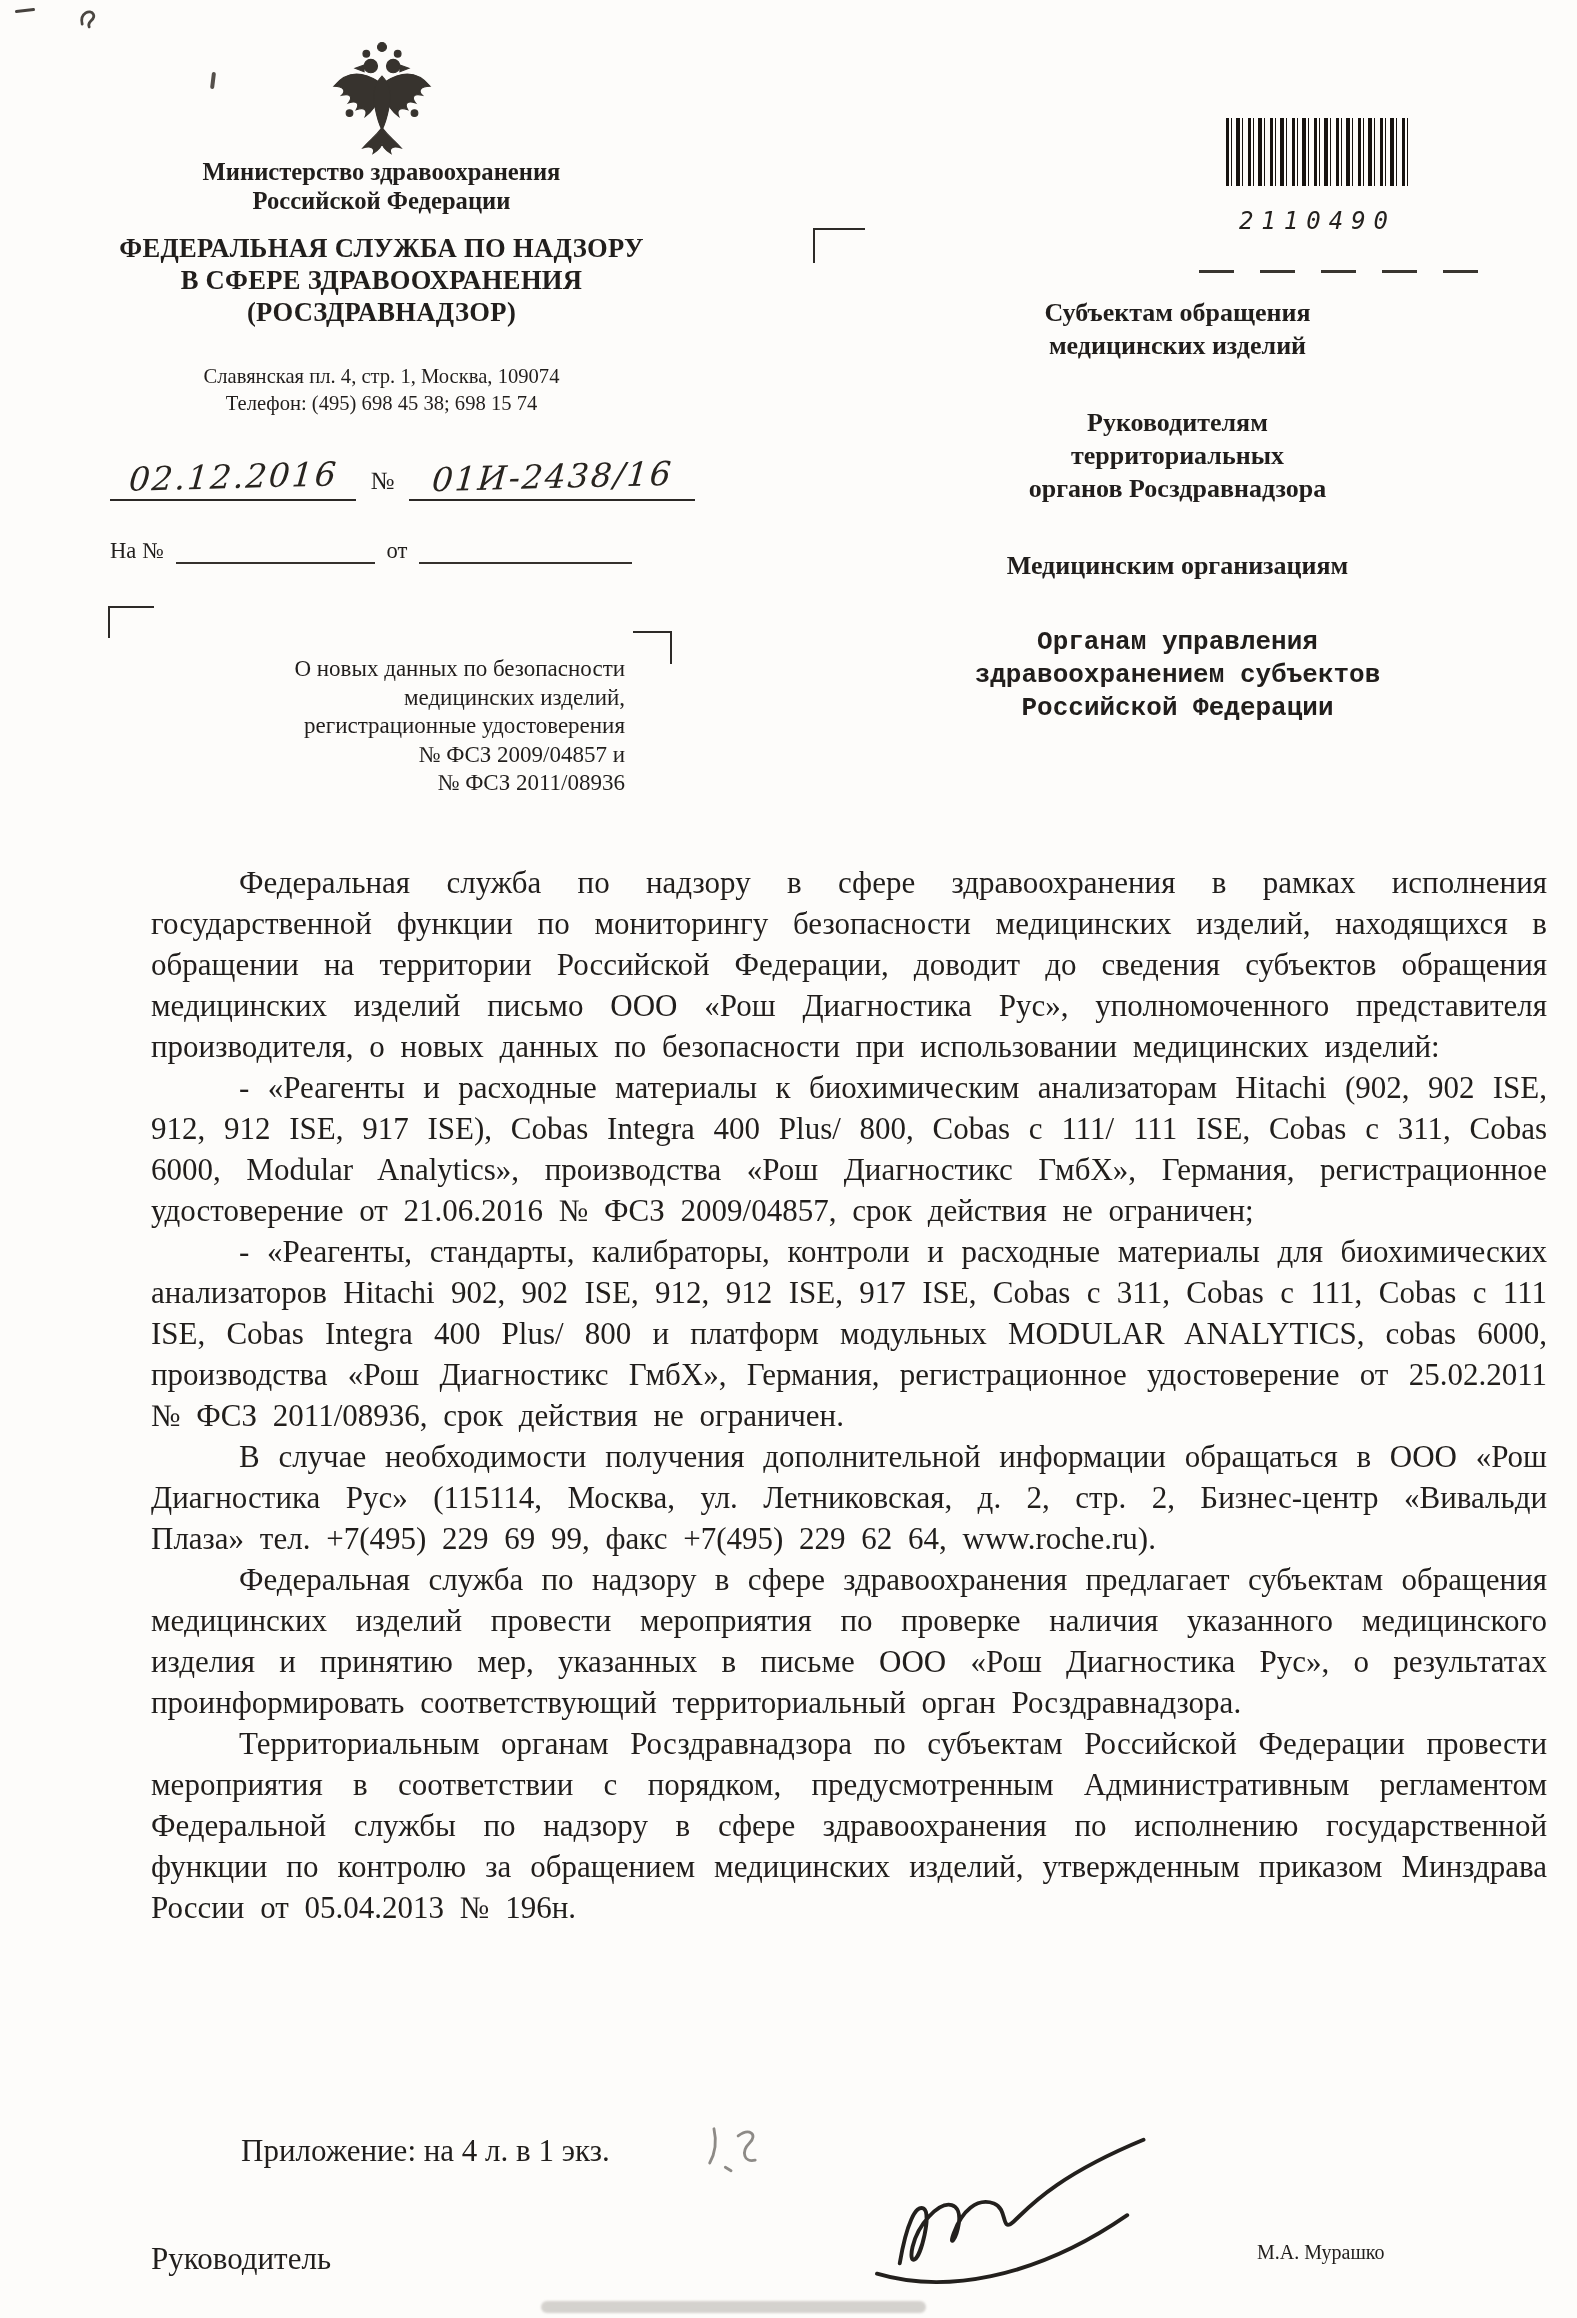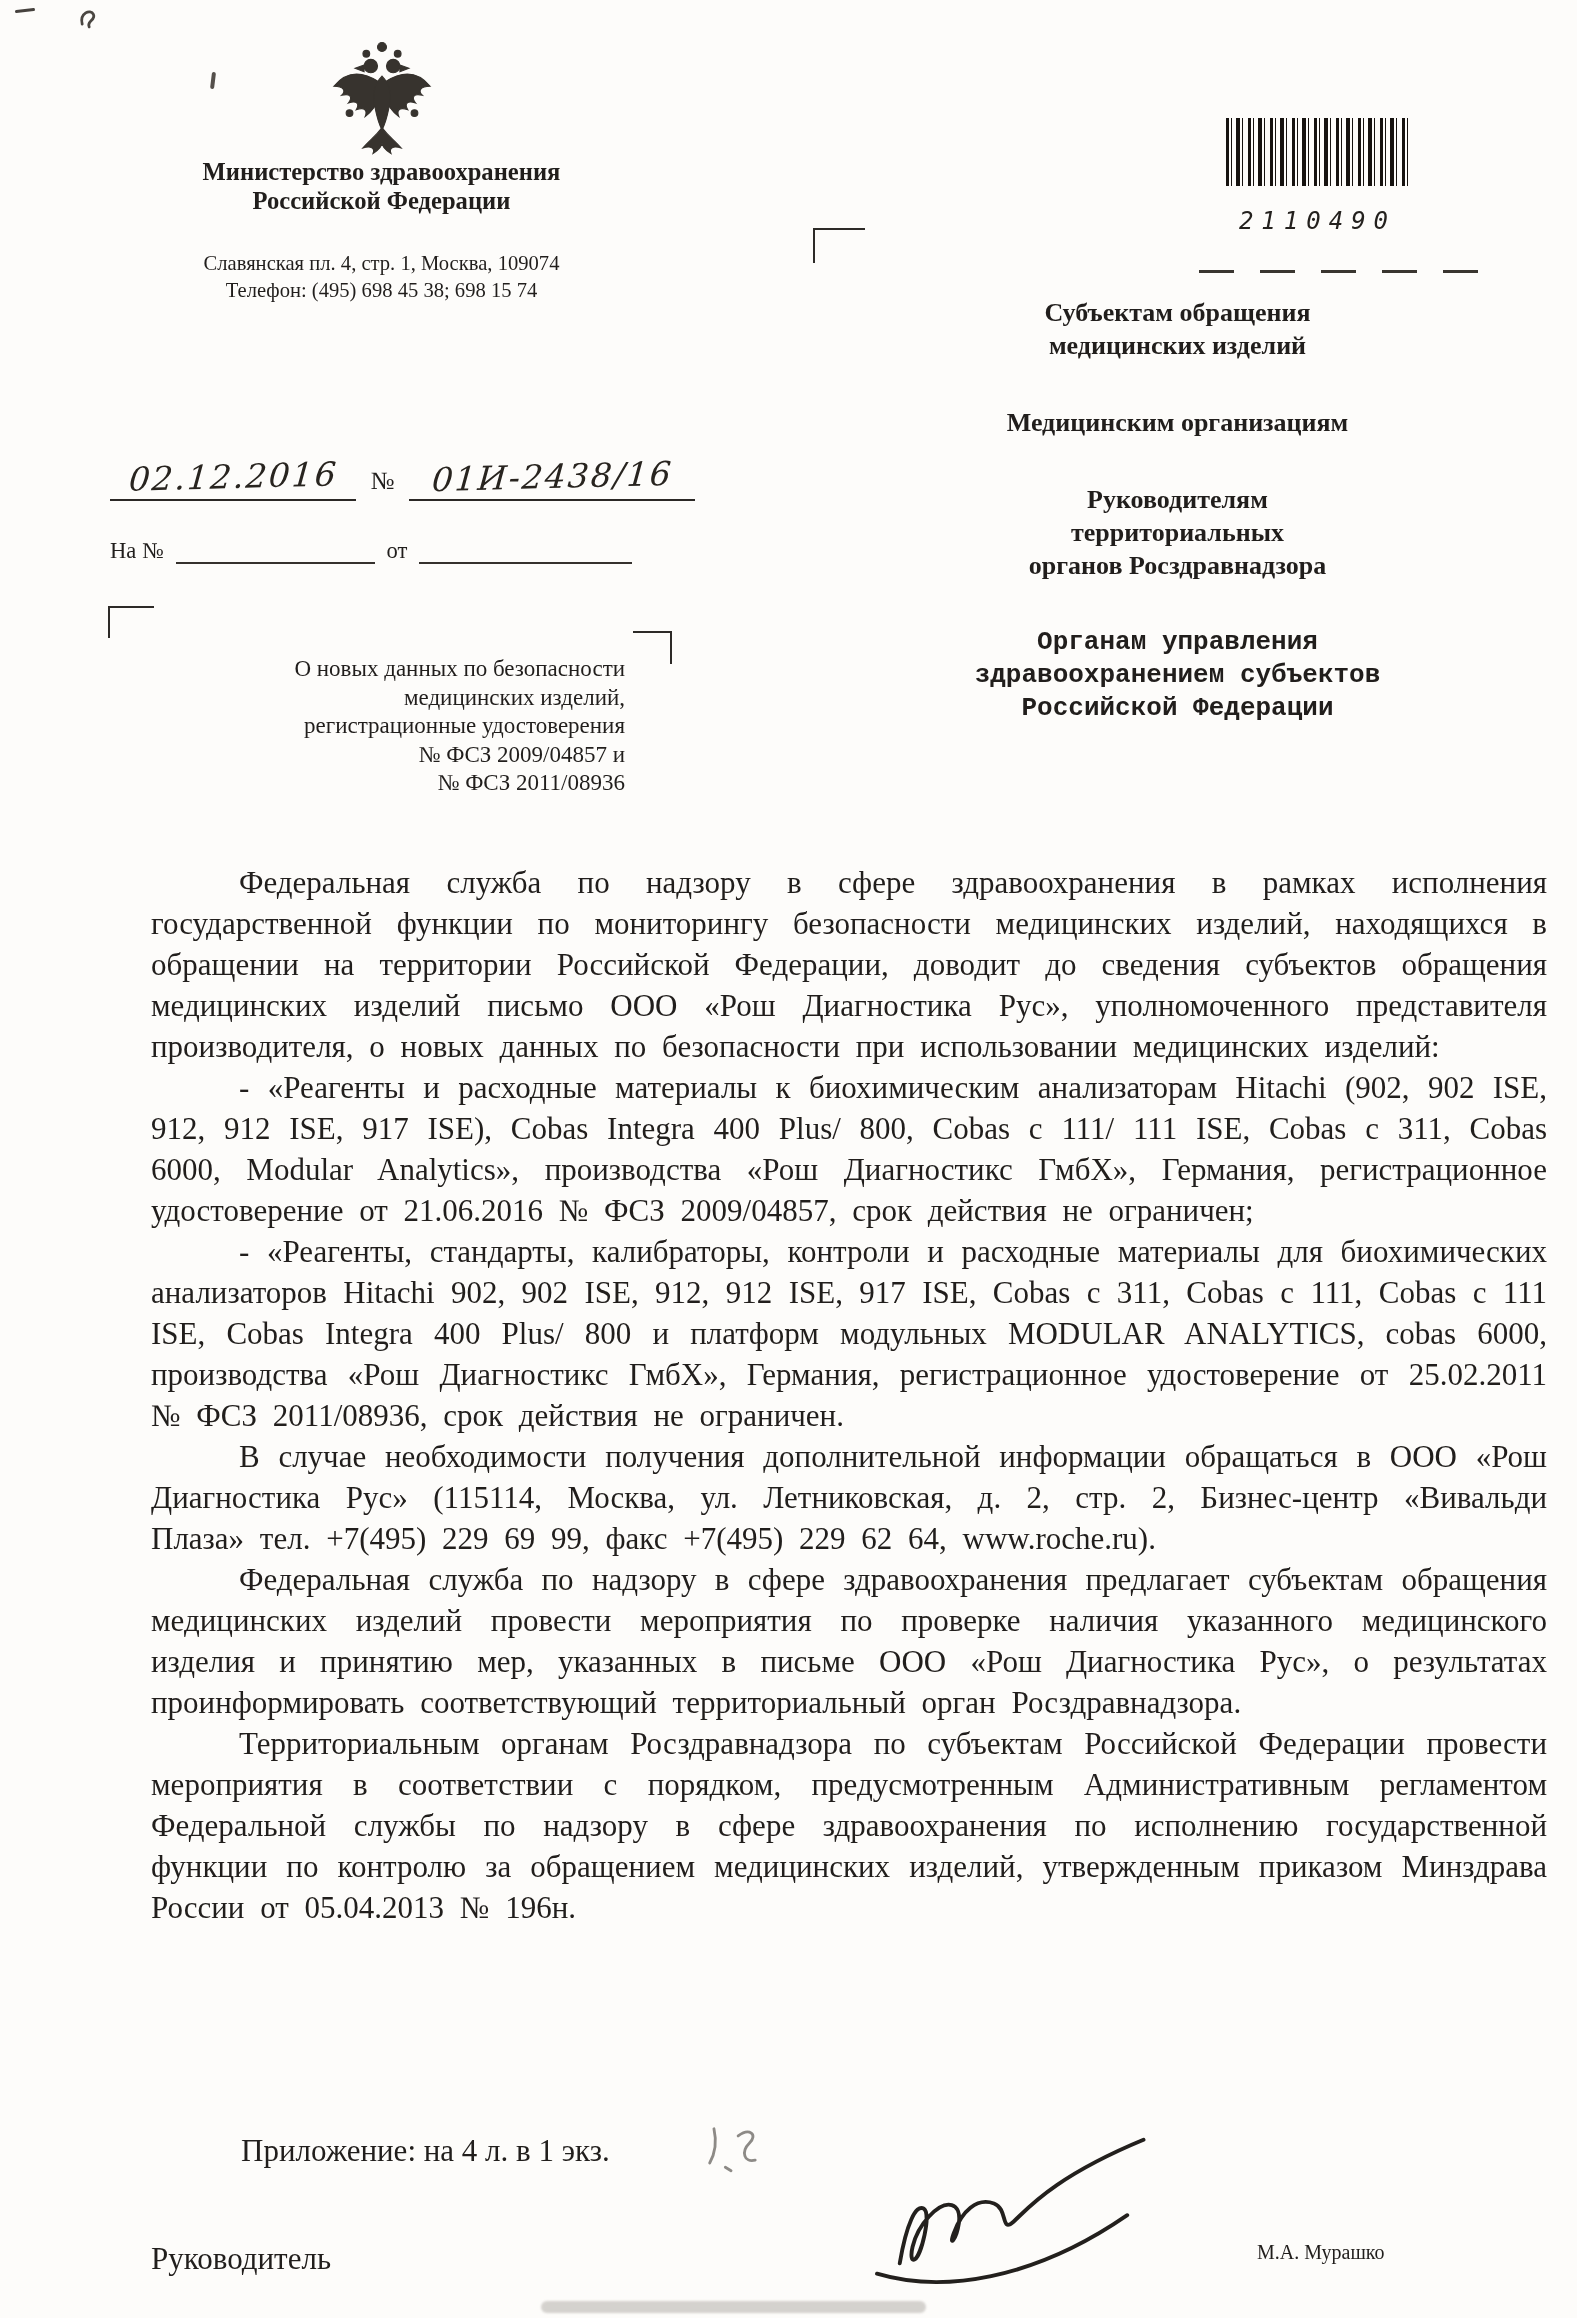--- a/index.html
+++ b/index.html
@@ -144,20 +144,23 @@
         <path d="M47 38 C30 27 17 30 7 42 C16 42 18 46 14 50 C22 48 24 52 20 57 C28 54 30 58 27 63 C35 60 37 64 35 69 C42 64 45 59 47 52 Z"></path>
         <path d="M53 38 C70 27 83 30 93 42 C84 42 82 46 86 50 C78 48 76 52 80 57 C72 54 70 58 73 63 C65 60 63 64 65 69 C58 64 55 59 53 52 Z"></path>
         <path d="M50 33 C57 40 59 50 56 62 C54 72 52 77 50 81 C48 77 46 72 44 62 C41 50 43 40 50 33 Z"></path>
         <path d="M50 79 C44 87 40 89 33 97 C40 95 44 97 42 102 C47 99 50 96 50 92 C50 96 53 99 58 102 C56 97 60 95 67 97 C60 89 56 87 50 79 Z"></path>
         <circle cx="21" cy="66" r="3"></circle>
         <circle cx="79" cy="66" r="3"></circle>
       </g>
     </svg>
     <div class="org-ministry pre">Министерство здравоохранения
 Российской Федерации</div>
+    <div class="org-service pre">ФЕДЕРАЛЬНАЯ СЛУЖБА ПО НАДЗОРУ
+В СФЕРЕ ЗДРАВООХРАНЕНИЯ
+(РОСЗДРАВНАДЗОР)</div>
     <div class="org-address">Славянская пл. 4, стр. 1, Москва, 109074</div>
     <div class="org-phone">Телефон: (495) 698 45 38; 698 15 74</div>
   </div>
 
   <div class="ref-row">
     <div class="blank-line date-line">
       <span class="hand">02.12.2016</span>
     </div>
     <div class="no-sign">№</div>
     <div class="blank-line num-line">
@@ -178,24 +181,24 @@
 
   <div class="barcode-wrap">
     <div class="barcode"></div>
     <div class="barcode-number">2110490</div>
   </div>
   <div class="dash-line"></div>
 
   <div class="recipients">
     <div class="recipient-block pre">Субъектам обращения
 медицинских изделий</div>
-    <div class="recipient-block pre">Медицинским организациям</div>
     <div class="recipient-block pre">Руководителям
 территориальных
 органов Росздравнадзора</div>
+    <div class="recipient-block pre">Медицинским организациям</div>
     <div class="recipient-block pre">Органам управления
 здравоохранением субъектов
 Российской Федерации</div>
   </div>
 
   <div class="subject pre">О новых данных по безопасности
 медицинских изделий,
 регистрационные удостоверения
 № ФСЗ 2009/04857 и
 № ФСЗ 2011/08936</div>

